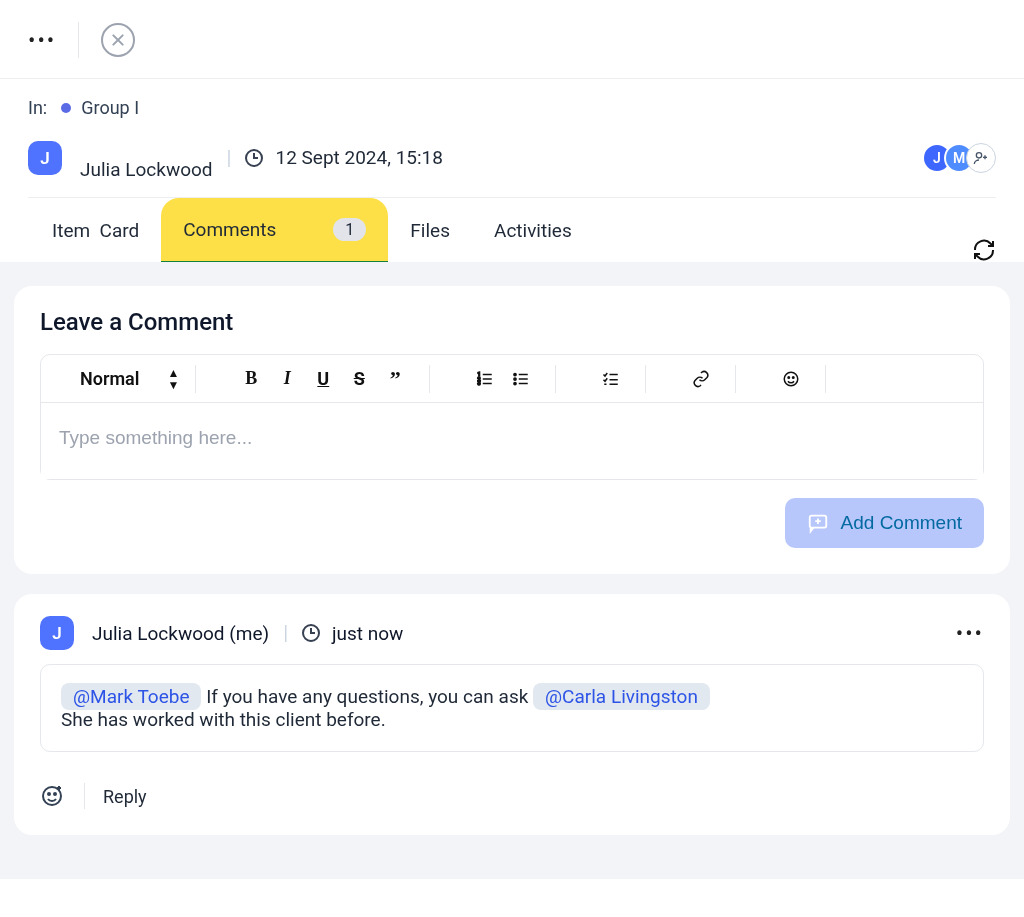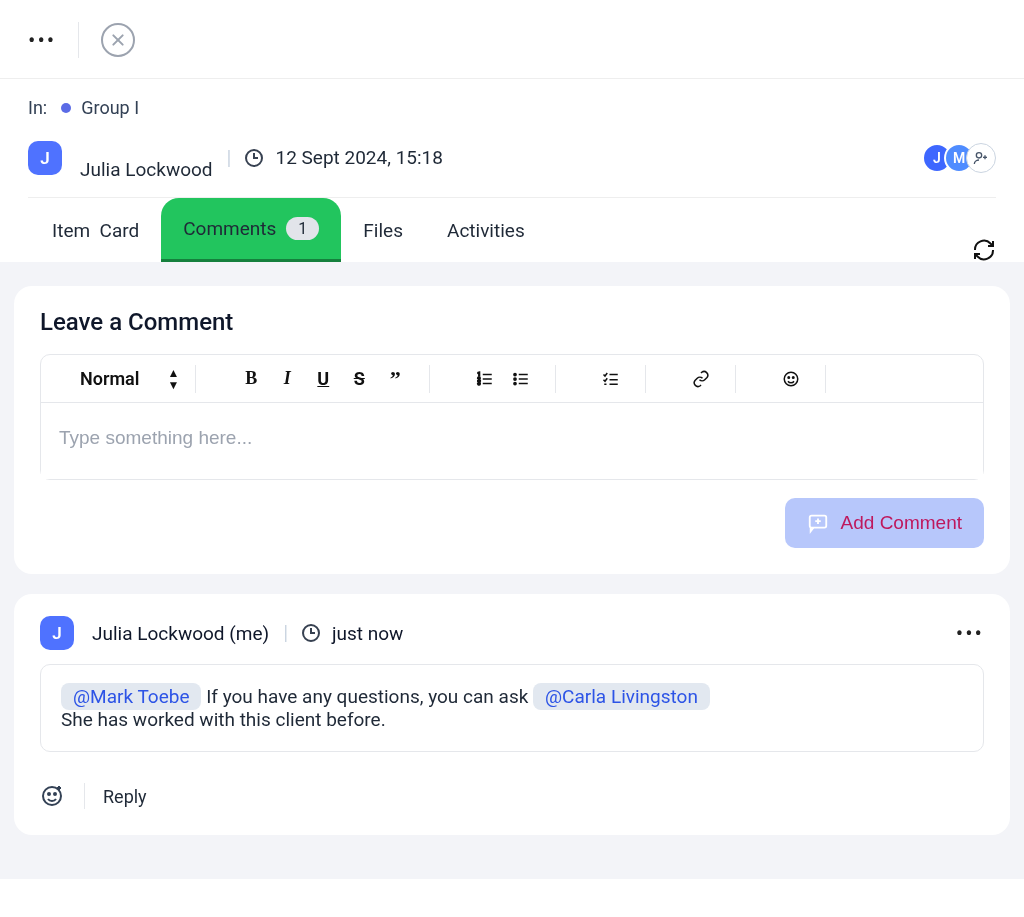--- a/index.html
+++ b/index.html
@@ -94,23 +94,24 @@
     padding: 0 28px 0 28px;
     height: 64px;
   }
   .tab {
     padding: 0 22px; height: 64px;
     display: flex; align-items: center;
     font-size: 19px; color: #1f2937; cursor: pointer;
   }
   .tab.first { padding-left: 24px; }
   .tab.active {
-    background: #22c55e;
+    background: #fde047;
     border-radius: 18px 18px 0 0;
-    border-bottom: 3px solid #15803d;
+    border-bottom: 1px solid #15803d;
+    gap: 47px;
   }
   .badge {
     background: #e2e4ea; color: #1f2937;
     border-radius: 999px; padding: 2px 12px; font-size: 16px;
     margin-left: 10px;
   }
   .refresh {
     margin-left: auto;
     width: 24px; height: 24px; cursor:pointer;
   }
@@ -149,21 +150,21 @@
   .tb-btn svg { width:18px; height:18px; }
   .editor-input {
     width: 100%; border: none; outline: none;
     padding: 24px 18px 30px 18px;
     font-size: 19px;
     color: #111;
   }
   .editor-input::placeholder { color: #9ca3af; }
   .add-comment-row { display:flex; justify-content:flex-end; margin-top: 18px; }
   .add-comment-btn {
-    background: #b7c7fb; color: #be185d;
+    background: #b7c7fb; color: #0369a1;
     border: none; border-radius: 10px;
     padding: 14px 22px; font-size: 19px; font-weight: 500;
     display:flex; align-items:flex-end; gap:12px; cursor:pointer;
   }
   .add-comment-btn svg { width:22px; height:22px; }
 
   
   .comment-header {
     display:flex; align-items:center; margin-bottom: 14px;
   }

